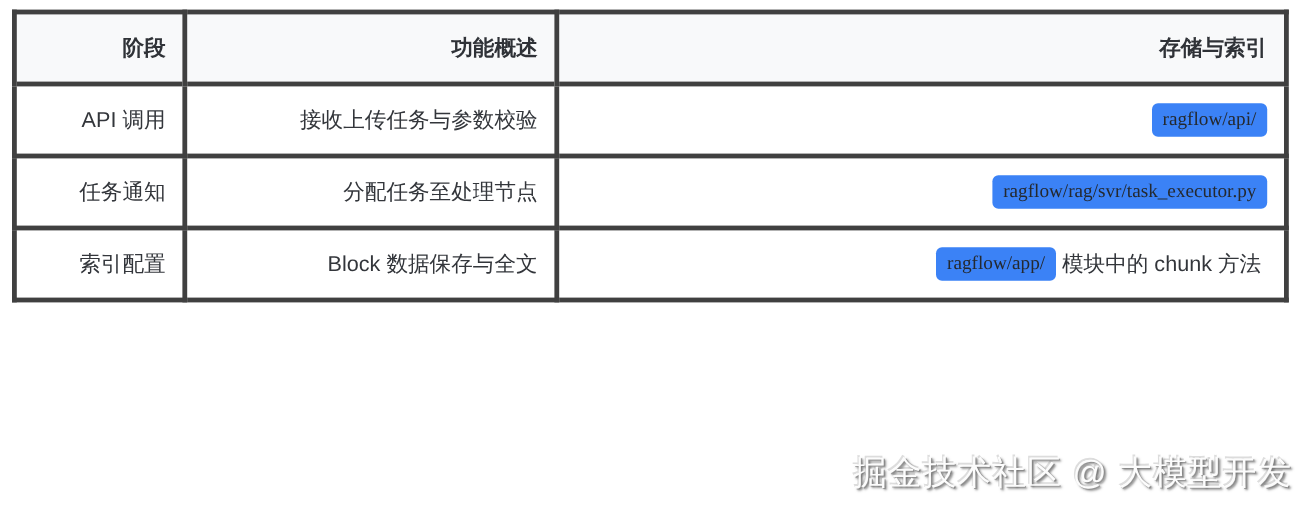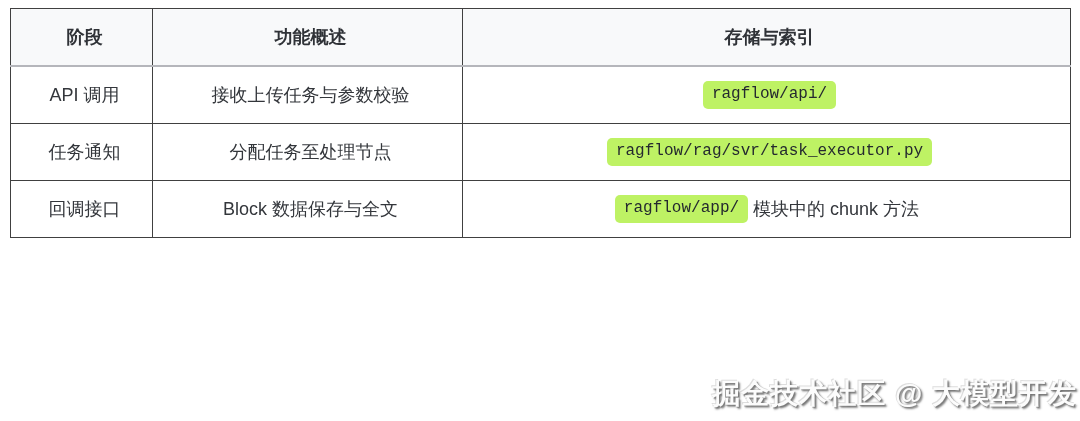--- a/index.html
+++ b/index.html
@@ -21,22 +21,22 @@
   }
   table.tbl {
     position: absolute;
     left: 10px;
     top: 8px;
     width: 1060px;
     border-collapse: collapse;
     table-layout: fixed;
   }
   .tbl th, .tbl td {
-    border: 1px solid #404040;
-    text-align: center;
+    border: 4px solid #404040;
+    text-align: right;
     vertical-align: middle;
     padding: 0 14px 0 20px;
     color: #33363b;
     font-size: 18px;
     font-weight: 400;
     white-space: nowrap;
     overflow: hidden;
     margin-top: 11px;
   }
   .tbl thead th {
@@ -45,41 +45,41 @@
     font-weight: 700;
     color: #2f3237;
     border-bottom: 2px solid #b5b6bb;
   }
   .tbl tbody td {
     height: 56px;
     background: #ffffff;
   }
   .pill {
     display: inline-block;
-    background: #bef264;
+    background: #3b82f6;
     border-radius: 5px;
     padding: 4px 9px 5px 9px;
-    font-family: Liberation Mono, monospace;
+    font-family: Liberation Serif, serif;
     font-size: 16px;
     color: #24292f;
     line-height: 1.2;
     vertical-align: middle;
   }
   .path-text {
     display: inline-block;
     margin: 0 5px;
     vertical-align: middle;
   }
   .path-text.first { margin-left: 0; }
   .watermark {
     position: absolute;
     right: 3px;
     bottom: 8px;
     font-size: 28px;
-    font-weight: 700;
+    font-weight: 400;
     letter-spacing: 1px;
     color: #fcfcfc;
     text-shadow:
       2px 2px 2px rgba(105, 105, 105, 0.85),
       -1px -1px 0 rgba(180, 180, 180, 0.45),
       1px 1px 0 rgba(130, 130, 130, 0.6);
     white-space: nowrap;
     pointer-events: none;
   }
 </style>
@@ -105,21 +105,21 @@
           <td>API 调用</td>
           <td>接收上传任务与参数校验</td>
           <td><code class="pill">ragflow/api/</code></td>
         </tr>
         <tr>
           <td>任务通知</td>
           <td>分配任务至处理节点</td>
           <td><code class="pill">ragflow/rag/svr/task_executor.py</code></td>
         </tr>
         <tr>
-          <td>回调接口</td>
+          <td>索引配置</td>
           <td>Block 数据保存与全文</td>
           <td><code class="pill">ragflow/app/</code><span class="path-text">模块中的 chunk 方法</span></td>
         </tr>
       </tbody>
   </table>
 
   <div class="watermark">掘金技术社区 @ 大模型开发</div>
 </div>
 
 </body></html>

